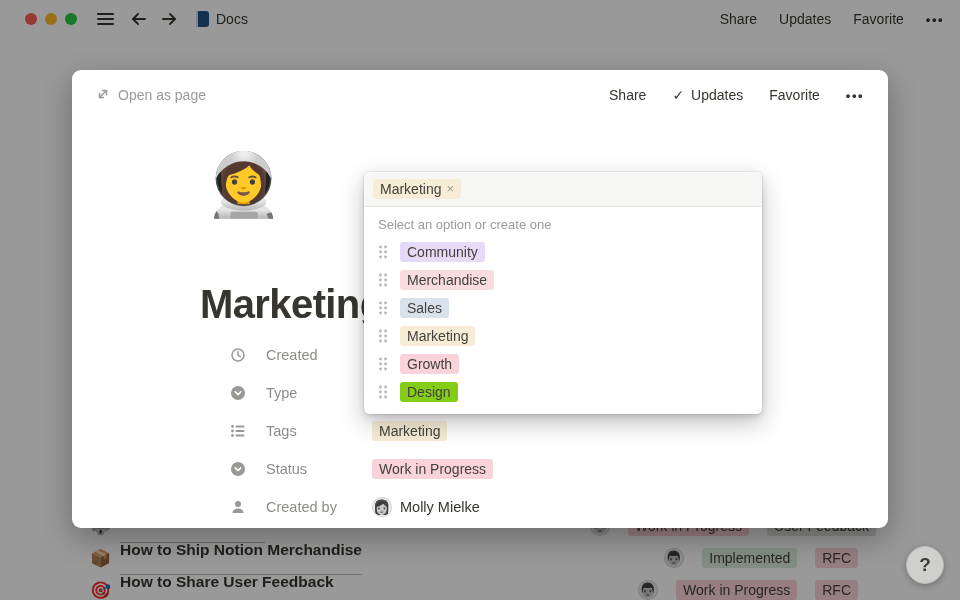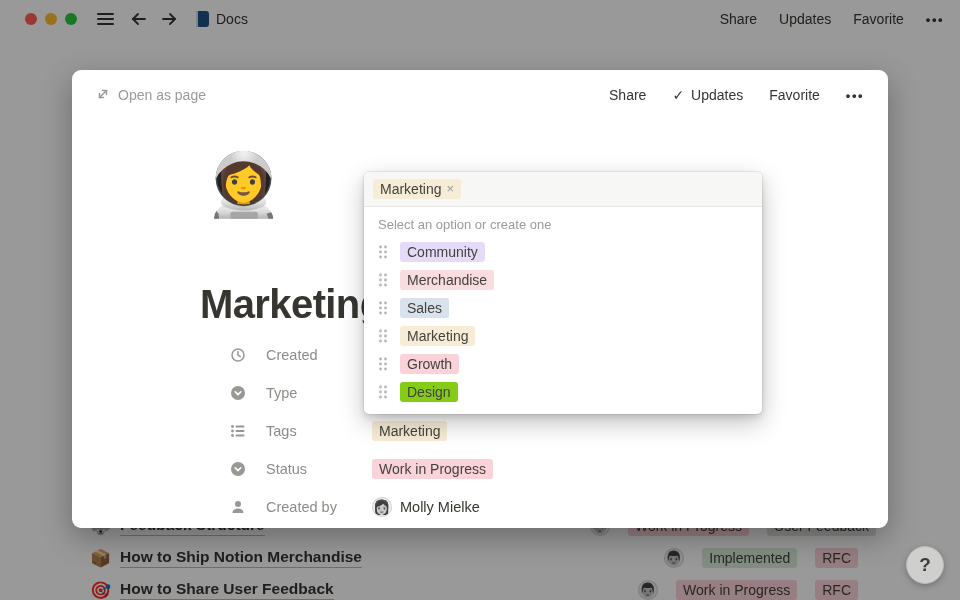--- a/index.html
+++ b/index.html
@@ -23,21 +23,21 @@
   .doc-title { margin-left:7px; }
   .topbar-right { margin-left:auto; display:flex; align-items:center; gap:22px; padding-right:16px; }
   .dots { letter-spacing:1.5px; font-size:13px; font-weight:700; }
 
   
   .bg-table { position:absolute; left:90px; right:84px; top:510px; z-index:1; }
   .bg-row { height:32px; display:flex; align-items:center; justify-content:space-between; }
   .bg-left { display:flex; align-items:center; gap:10px; min-width:0; }
   .row-emoji { font-size:17px; width:20px; text-align:center; line-height:1; }
   .bg-title { font-size:15.5px; font-weight:600; color:#37352f;
-              border-bottom:1px solid rgba(55,53,47,0.35); padding-bottom:1px; white-space:nowrap; }
+              border-bottom:1px solid rgba(55,53,47,0.35); padding-bottom:15px; white-space:nowrap; }
   .bg-right { display:flex; align-items:center; gap:18px; }
   .bg-row.inset .bg-right { margin-right:18px; }
   .avatar { width:20px; height:20px; border-radius:50%; background:#ededec; border:1px solid rgba(0,0,0,0.12);
             display:flex; align-items:center; justify-content:center; overflow:hidden; flex:none; }
   .avatar > span { font-size:14px; filter:grayscale(1); line-height:1; }
   .chip { display:inline-flex; align-items:center; padding:1px 7px; border-radius:3px;
           font-size:14px; color:#44423d; white-space:nowrap; line-height:18px; }
 
   
   .overlay { position:absolute; inset:0; background:rgba(0,0,0,0.40); z-index:5; }

